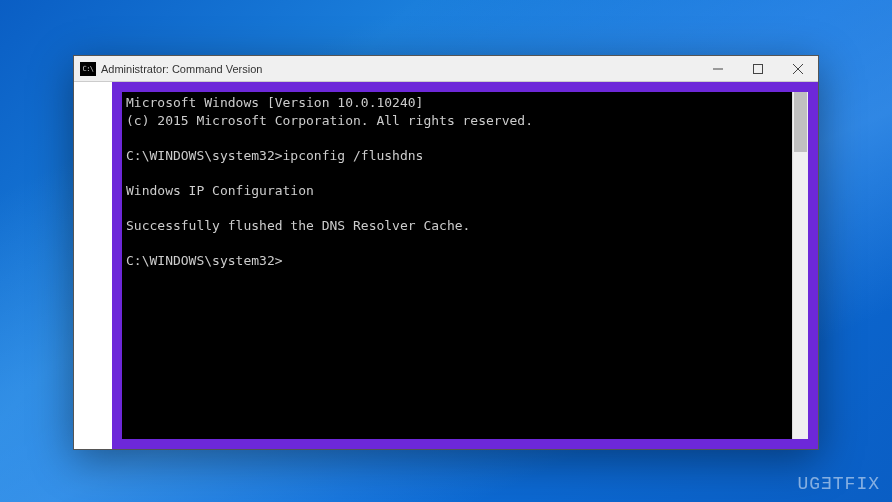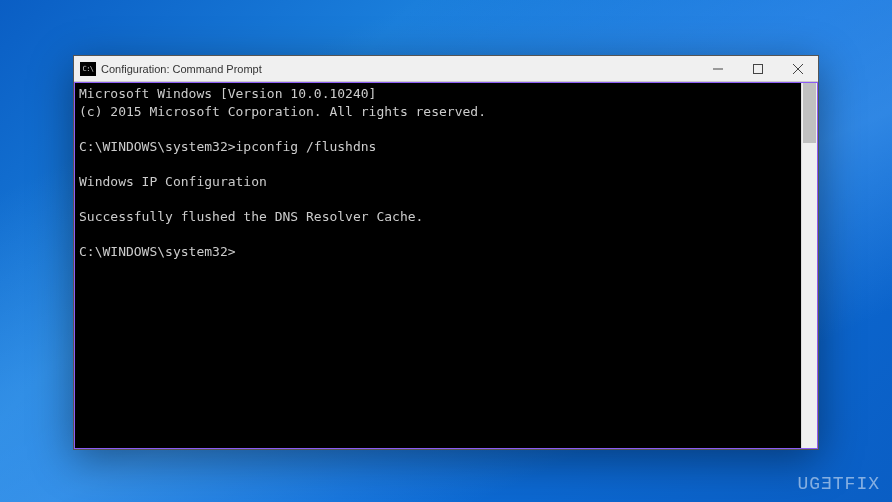--- a/index.html
+++ b/index.html
@@ -73,22 +73,23 @@
       color: #444;
       cursor: pointer;
     }
     .titlebar-btn svg {
       width: 10px;
       height: 10px;
     }
     .console-area {
       display: flex;
       height: calc(100% - 26px);
-      background: #8b5cf6;
-      padding: 1px;
+      background: #6d28d9;
+      padding: 10px;
+      margin-left: 38px;
     }
     .console {
       flex: 1;
       background: #000;
       color: #cccccc;
       font-family: Consolas, "Lucida Console", monospace;
       font-size: 13px;
       line-height: 1.35;
       padding: 2px 4px;
       white-space: pre;
@@ -120,21 +121,21 @@
     }
   </style>
 </head>
 <body>
 
 <div class="diagonal-light"></div>
 
 <div class="window">
   <div class="titlebar">
     <span class="titlebar-icon">C:\</span>
-    <span class="titlebar-title">Configuration: Command Prompt</span>
+    <span class="titlebar-title">Administrator: Command Version</span>
     <div class="titlebar-controls">
       <div class="titlebar-btn">
         <svg viewBox="0 0 10 10">
             <line x1="0" y1="5" x2="10" y2="5" stroke="currentColor" stroke-width="1"></line>
           </svg>
       </div>
       <div class="titlebar-btn">
         <svg viewBox="0 0 10 10">
             <rect x="0.5" y="0.5" width="9" height="9" fill="none" stroke="currentColor" stroke-width="1"></rect>
           </svg>

